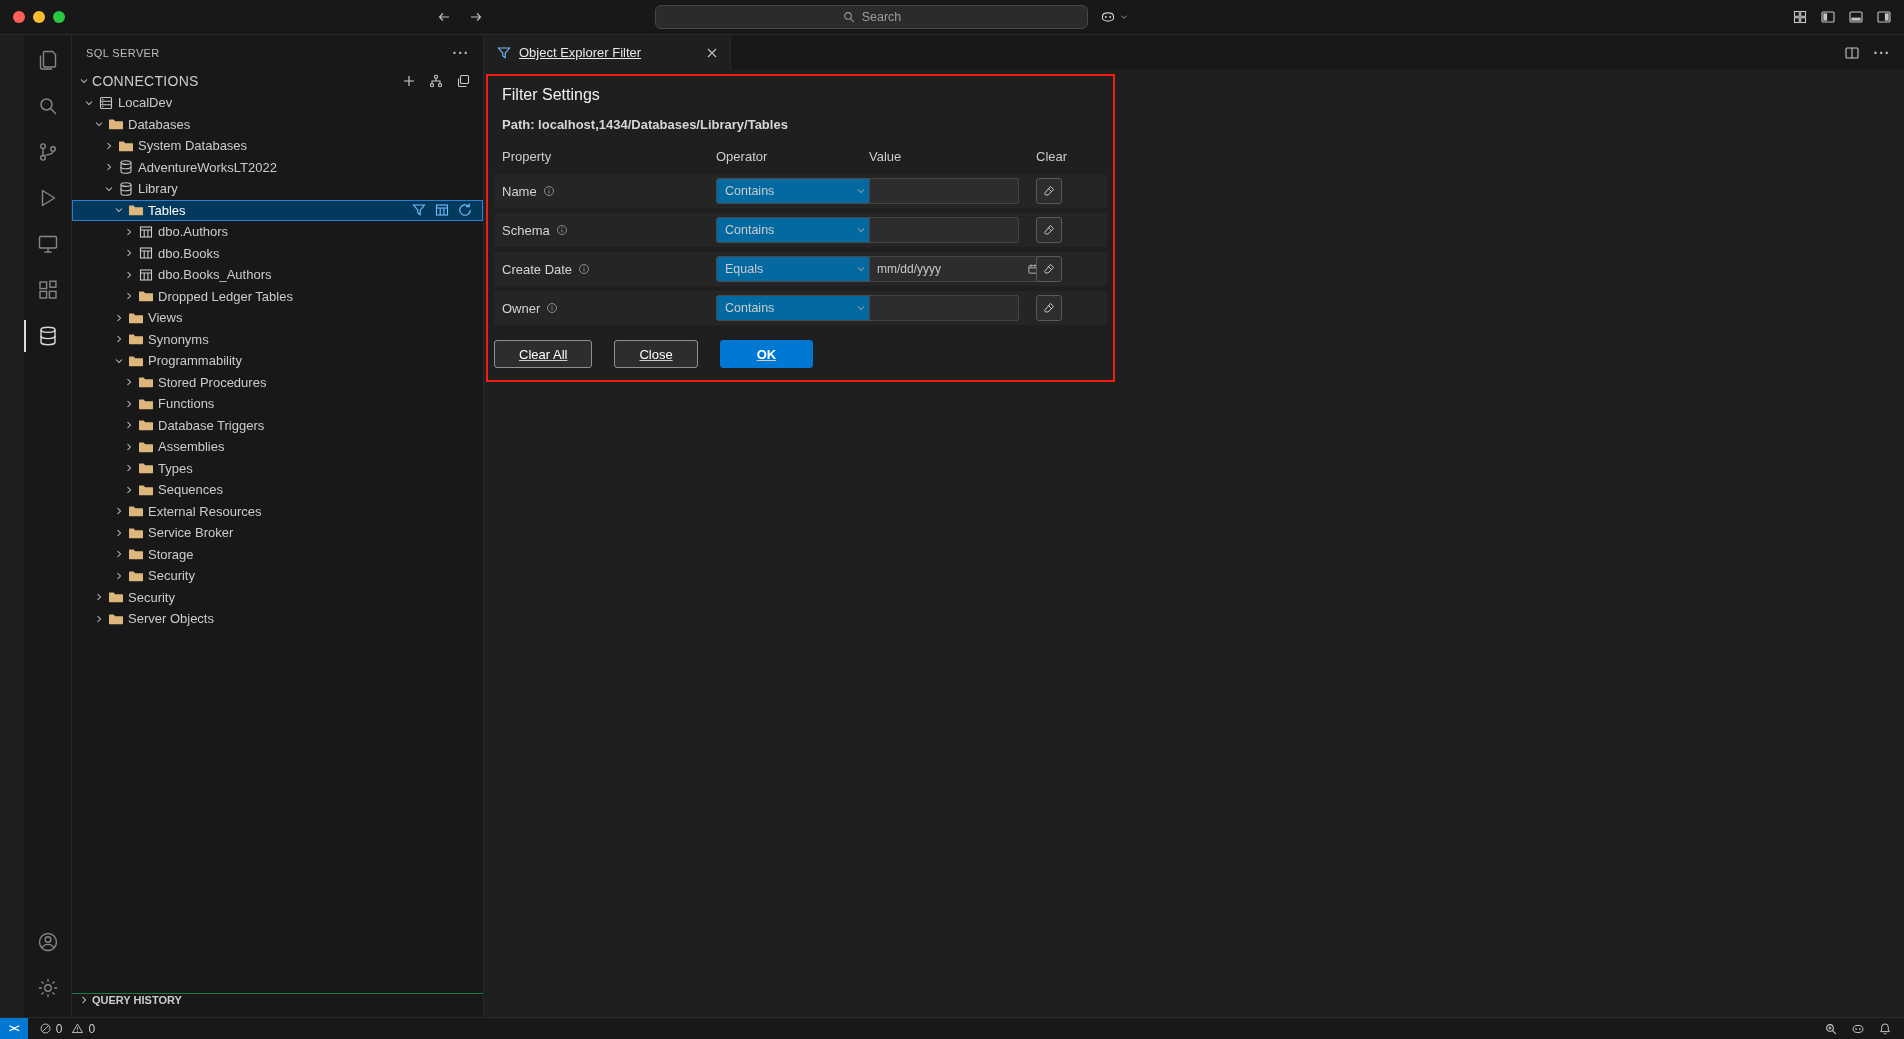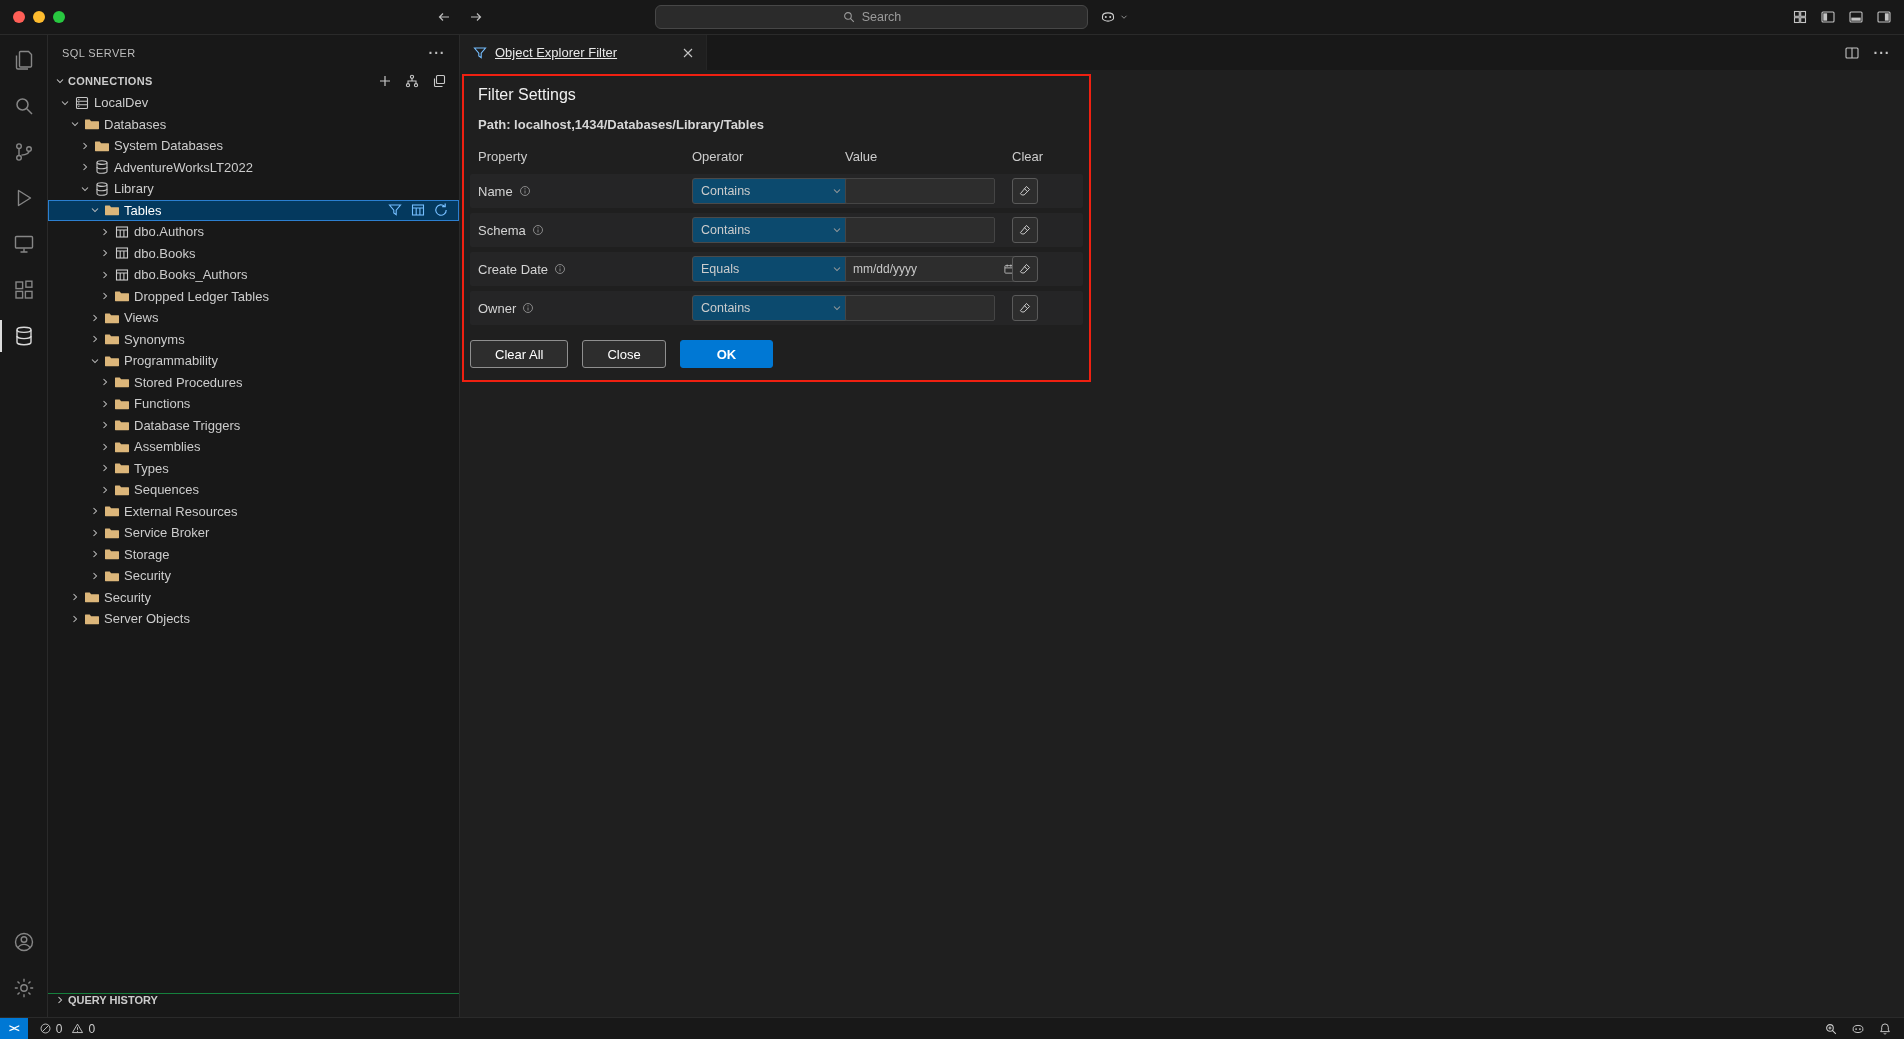--- a/index.html
+++ b/index.html
@@ -17,34 +17,34 @@
   .traffic { position:absolute; left:13px; top:0; height:100%; display:flex; align-items:center; gap:8px; }
   .light { width:12px; height:12px; border-radius:50%; display:inline-block; cursor:pointer; }
   .nav { position:absolute; left:436px; top:0; height:100%; display:flex; align-items:center; gap:16px; color:#bdbdbd; }
   .nav-btn { display:flex; cursor:pointer; }
   .search { position:absolute; left:655px; top:5px; width:433px; height:24px; background:#2b2b2b; border:1px solid #474747; border-radius:6px; display:flex; align-items:center; justify-content:center; gap:6px; color:#9b9b9b; font-size:12.5px; cursor:text; }
   .copilot-menu { position:absolute; left:1100px; top:0; height:100%; display:flex; align-items:center; gap:3px; color:#cfcfcf; cursor:pointer; }
   .tb-right { position:absolute; right:12px; top:0; height:100%; display:flex; align-items:center; gap:12px; color:#c4c4c4; }
   .tb-btn { display:flex; cursor:pointer; }
 
   
-  .main { flex:1; min-height:0; display:flex; }
+  .main { flex:1; min-height:0; display:flex;margin-left:24px; }
 
   .activitybar { width:48px; flex:none; background:#181818; border-right:1px solid #2a2a2a; display:flex; flex-direction:column; align-items:center; padding:2px 0 6px; }
   .ab-item { width:48px; height:46px; display:flex; align-items:center; justify-content:center; color:#868686; cursor:pointer; position:relative; }
   .ab-item.active { color:#d9d9d9; }
   .ab-item.active::before { content:''; position:absolute; left:0; top:7px; bottom:7px; width:2px; background:#dcdcdc; }
   .ab-bottom { margin-top:auto; }
 
   
   .sidebar { width:412px; flex:none; background:#181818; border-right:1px solid #2a2a2a; display:flex; flex-direction:column; }
   .sb-title { height:35px; flex:none; display:flex; align-items:center; padding:0 14px; font-size:11px; letter-spacing:.4px; color:#bdbdbd; }
   .sb-title .spacer { flex:1; }
   .connections-row { height:22px; flex:none; display:flex; align-items:center; padding:0 12px 0 6px; }
-  .sect-label { font-size:11px; font-weight:700; color:#cccccc; margin-left:2px; letter-spacing:.3px; }
+  .sect-label { font-size:14px; font-weight:400; color:#cccccc; margin-left:2px; letter-spacing:.3px; }
   .conn-actions { margin-left:auto; display:flex; gap:11px; color:#c9c9c9; }
   .conn-actions .ic { cursor:pointer; }
   .tree { flex:1; overflow:hidden; }
   .tree-row { display:flex; align-items:center; height:21.5px; font-size:13px; color:#cccccc; cursor:pointer; white-space:nowrap; }
   .tree-row .twisty { width:14px; flex:none; display:flex; justify-content:center; color:#c0c0c0; }
   .tree-row .twisty svg { width:12px; height:12px; }
   .tree-row .ticon { width:16px; height:16px; flex:none; margin:0 4px 0 2px; }
   .tree-row.selected { background:var(--selection); box-shadow: inset 0 0 0 1px #2b7fd0; color:#ffffff; }
   .tree-row .actions { margin-left:auto; display:flex; gap:7px; padding-right:10px; color:var(--icon-blue); }
   .qh-row { margin-top:auto; height:24px; flex:none; display:flex; align-items:flex-start; gap:2px; border-top:1px solid #15803d; padding:0 6px; font-size:11px; font-weight:700; color:#cccccc; cursor:pointer; }
@@ -59,25 +59,25 @@
   .editor-content { position:relative; flex:1; background:#1f1f1f; }
 
   
   .filter-panel { position:absolute; left:2px; top:4px; width:629px; height:308px; border:2px solid var(--annotation); padding:8px 14px 0; }
   .fp-title { font-size:16px; font-weight:500; color:#f0f0f0; margin-top:2px; }
   .fp-path { font-size:13px; font-weight:700; color:#d6d6d6; margin-top:13px; }
   .rows { margin:14px -8px 0; }
   .frow { display:grid; grid-template-columns:214px 153px 167px 1fr; align-items:center; padding:0 8px; height:34px; border-radius:2px; background:#252526; margin-bottom:5px; font-size:13px; color:#d4d4d4; }
   .frow.header { background:transparent; height:20px; margin-bottom:8px; color:#cccccc; }
   .fprop { display:flex; align-items:center; gap:6px; }
-  .dropdown { width:160px; height:26px; background:#0c4a6e; border:1px solid #4a4a4a; border-radius:3px; display:flex; align-items:center; justify-content:space-between; padding:0 8px; font-size:12.5px; color:#cccccc; cursor:pointer; }
+  .dropdown { width:160px; height:26px; background:#0369a1; border:1px solid #4a4a4a; border-radius:3px; display:flex; align-items:center; justify-content:space-between; padding:0 8px; font-size:12.5px; color:#cccccc; cursor:pointer; }
   input.value-box { width:150px; height:26px; background:#2d2d2d; border:1px solid #454545; border-radius:2px; color:#cccccc; padding:0 7px; font:12.5px "Liberation Sans", sans-serif; outline:none; }
   .value-box.date { width:178px; height:26px; background:#2d2d2d; border:1px solid #454545; border-radius:2px; display:flex; align-items:center; justify-content:space-between; padding:0 7px; color:#c8c8c8; font-size:12px; cursor:text; }
   .clear-btn { width:26px; height:26px; background:#2d2d2d; border:1px solid #5a5a5a; border-radius:3px; display:flex; align-items:center; justify-content:center; color:#d0d0d0; cursor:pointer; }
-  .btn-row { display:flex; gap:14px; margin-top:15px; }
+  .btn-row { display:flex; gap:22px; margin-top:15px;text-decoration:underline; }
   .btn { height:28px; border-radius:3px; font:13px "Liberation Sans", sans-serif; color:#ffffff; cursor:pointer; }
   .btn.secondary { background:#2d2d2d; border:1px solid #8f8f8f; padding:0 24px; }
   .btn.primary { background:var(--accent); border:1px solid var(--accent); font-weight:700; padding:0 36px; }
 
   
   .statusbar { height:22px; flex:none; background:#181818; border-top:1px solid #2a2a2a; display:flex; align-items:center; font-size:12px; color:#cccccc; }
   .remote-badge { background:var(--accent); color:#ffffff; height:100%; display:flex; align-items:center; padding:0 9px; cursor:pointer; }
   .remote-glyph { font-size:10px; font-weight:700; letter-spacing:-1px; }
   .problems { display:flex; align-items:center; gap:4px; height:100%; padding:0 5px; margin-left:6px; cursor:pointer; }
   .sb-right { margin-left:auto; display:flex; align-items:center; gap:13px; padding-right:12px; color:#cccccc; }

